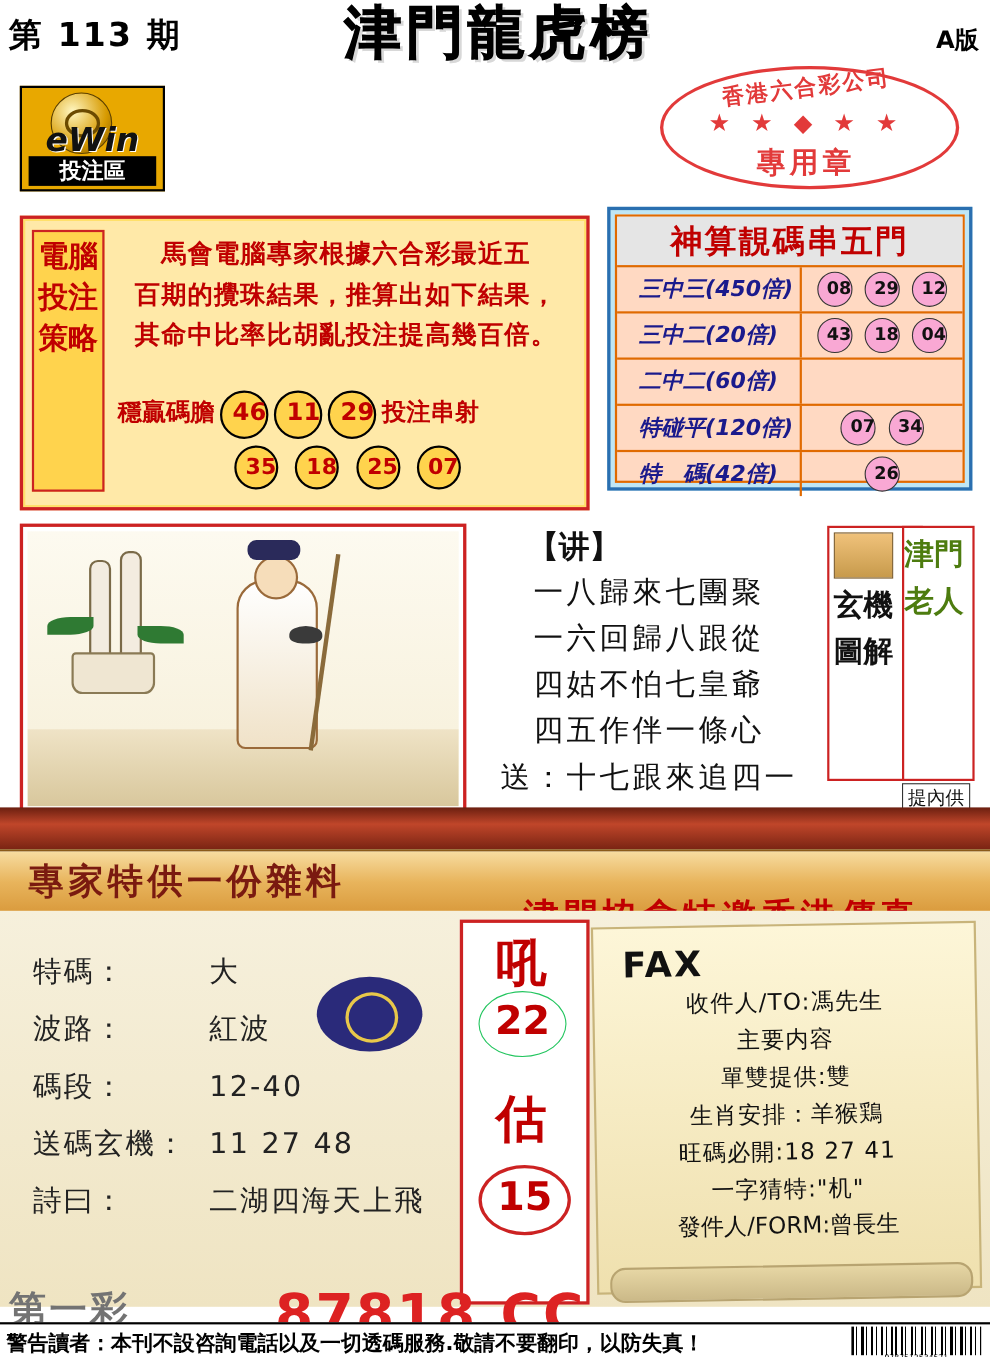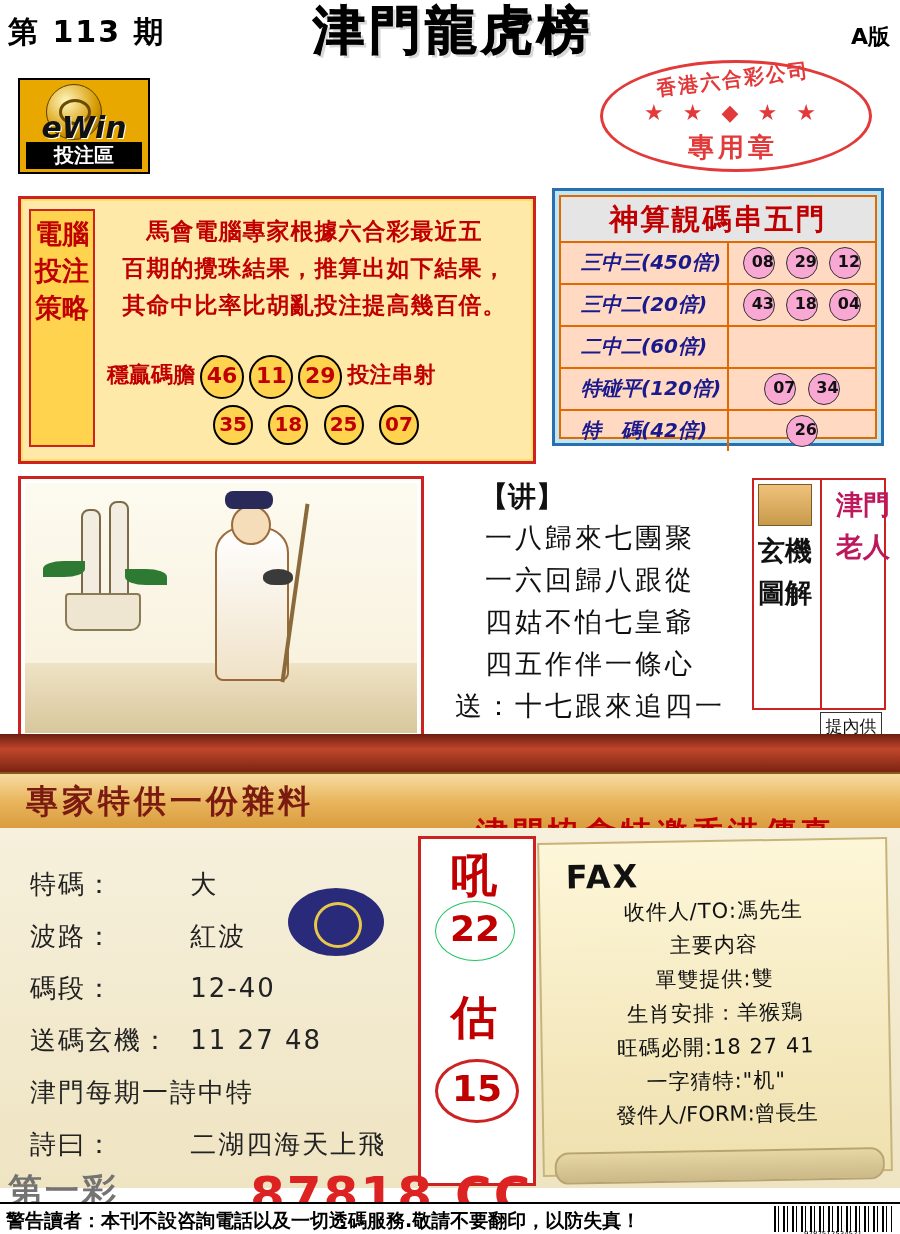--- a/index.html
+++ b/index.html
@@ -57,21 +57,21 @@
     line-height:37px;padding-top:4px;box-sizing:border-box;}
   #stratLines{position:absolute;left:86px;top:14px;width:415px;}
   #stratLines div{font-size:23px;color:#c00000;font-weight:bold;line-height:37px;
     text-align:center;letter-spacing:1px;}
   #stratNumsRow{position:absolute;left:86px;top:156px;width:415px;height:50px;}
   #stratNumsRow2{position:absolute;left:120px;top:206px;width:350px;height:50px;}
   .lbl{font-size:22px;font-weight:bold;color:#c00000;}
   .ball{
     display:inline-block;width:40px;height:40px;border-radius:50%;
     background:#ffd34d;border:2px solid #000;
-    color:#c00000;font-size:22px;font-weight:bold;text-align:center;line-height:38px;
+    color:#c00000;font-size:22px;font-weight:bold;text-align:right;line-height:38px;
     vertical-align:middle;
   }
   .ball.sm{width:36px;height:36px;line-height:34px;font-size:20px;}
 
   
   #rtable{left:552px;top:188px;width:332px;height:258px;
     background:#bfe6f5;border:3px solid #2a6fb0;padding:4px;box-sizing:border-box;}
   #rtableInner{width:100%;height:100%;border:2px solid #e06a00;box-sizing:border-box;background:#ffd9c2;}
   #rtTitle{height:44px;line-height:44px;text-align:center;
     font-size:29px;font-weight:bold;color:#c00000;letter-spacing:2px;
@@ -111,22 +111,22 @@
   .poemLine{position:absolute;left:0;width:320px;font-size:27px;color:#111;letter-spacing:3px;
     text-align:center;}
 
   
   #xuanjiBox{left:752px;top:478px;width:62px;height:228px;background:#fff;border:2px solid #c22;padding-left:21px;}
   #xuanjiIcon{position:absolute;left:4px;top:4px;width:52px;height:40px;
     background:linear-gradient(#f0c27b,#c79a4b);border:1px solid #7a5a2a;}
   #xuanjiText{position:absolute;left:0;top:50px;width:62px;text-align:center;
     font-size:27px;font-weight:bold;color:#111;line-height:42px;}
   #laorenBox{left:820px;top:478px;width:62px;height:228px;background:#fff;border:2px solid #c22;}
-  #laorenText{position:absolute;left:0;top:4px;width:68px;text-align:right;
-    font-size:27px;font-weight:bold;color:#be185d;line-height:42px;}
+  #laorenText{position:absolute;left:0;top:4px;width:68px;text-align:left;
+    font-size:27px;font-weight:bold;color:#4d7c0f;line-height:42px;}
   #neibu{left:820px;top:712px;width:62px;height:48px;background:#fff;border:1px solid #333;
     font-size:17px;color:#111;text-align:center;line-height:23px;padding-top:2px;box-sizing:border-box;}
 
   
   #darkStrip{left:0;top:734px;width:900px;height:38px;
     background:linear-gradient(#6b1f10,#c0462a 40%,#7a2413);}
   #banner{left:0;top:772px;width:900px;height:56px;
     background:linear-gradient(#f7dca0,#e8b45c 50%,#d99a3c);
     border-top:2px solid #8a5a1a;border-bottom:2px solid #8a5a1a;}
   #bannerLeft{position:absolute;left:26px;top:6px;font-size:32px;font-weight:bold;color:#7a1a10;letter-spacing:4px;}
@@ -317,24 +317,20 @@
     </div>
     <div class="infoRow">
       <span class="k">碼段：</span>
       <span>12-40</span>
     </div>
     <div class="infoRow">
       <span class="k">送碼玄機：</span>
       <span>11 27 48</span>
     </div>
     <div class="infoRow">
-      <span class="k" style="min-width:0;">津門每期一詩中特</span>
-      <span></span>
-    </div>
-    <div class="infoRow">
       <span class="k">詩曰：</span>
       <span>二湖四海天上飛</span>
     </div>
   </div>
 </div>
 
 <div class="abs" id="guess">
   <div id="guessTop">吼</div>
   <div id="guessNum1">22</div>
   <div id="guessMid">估</div>

